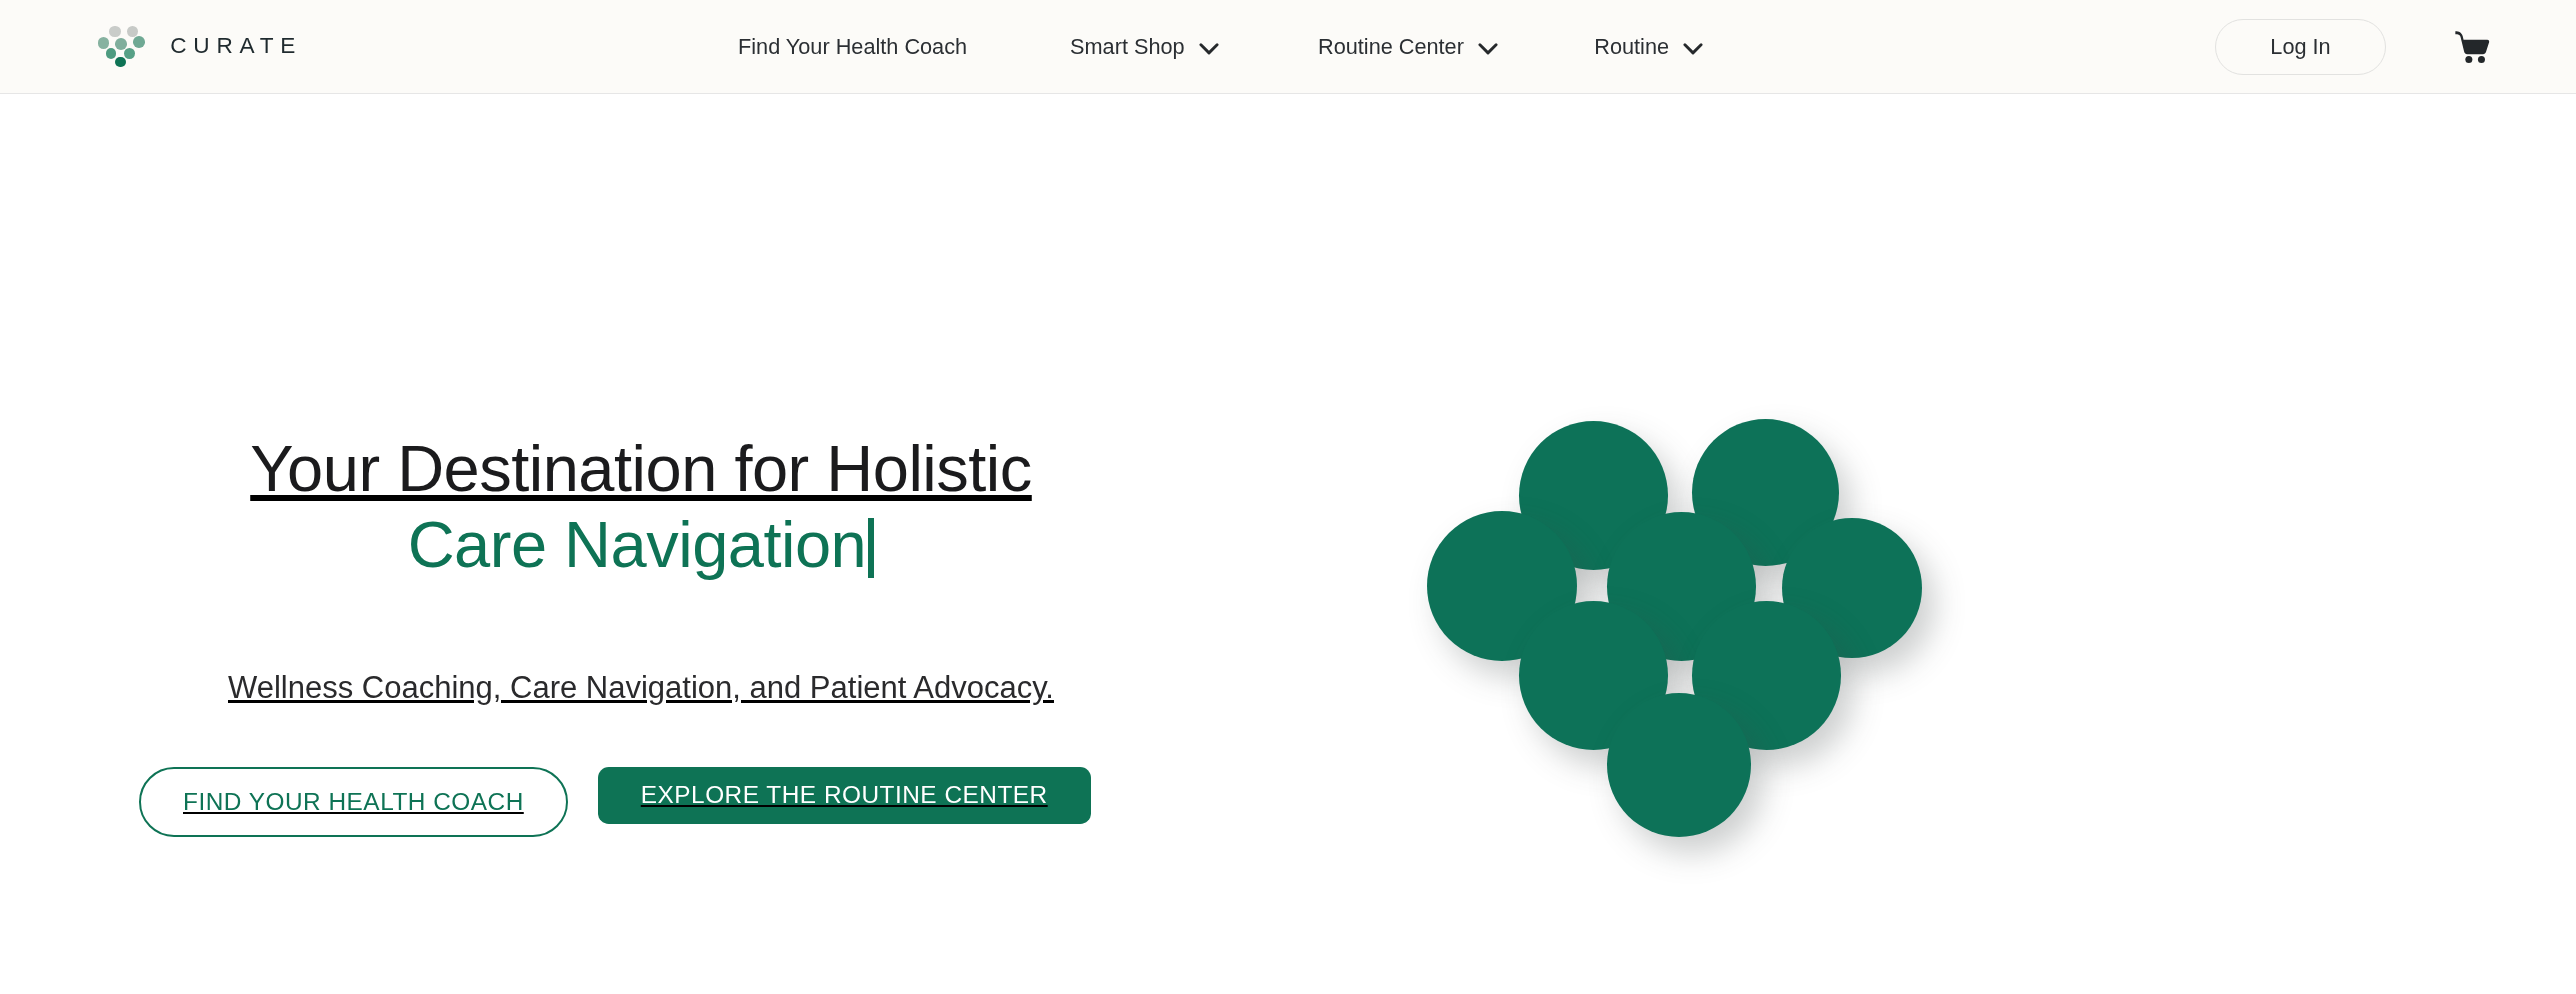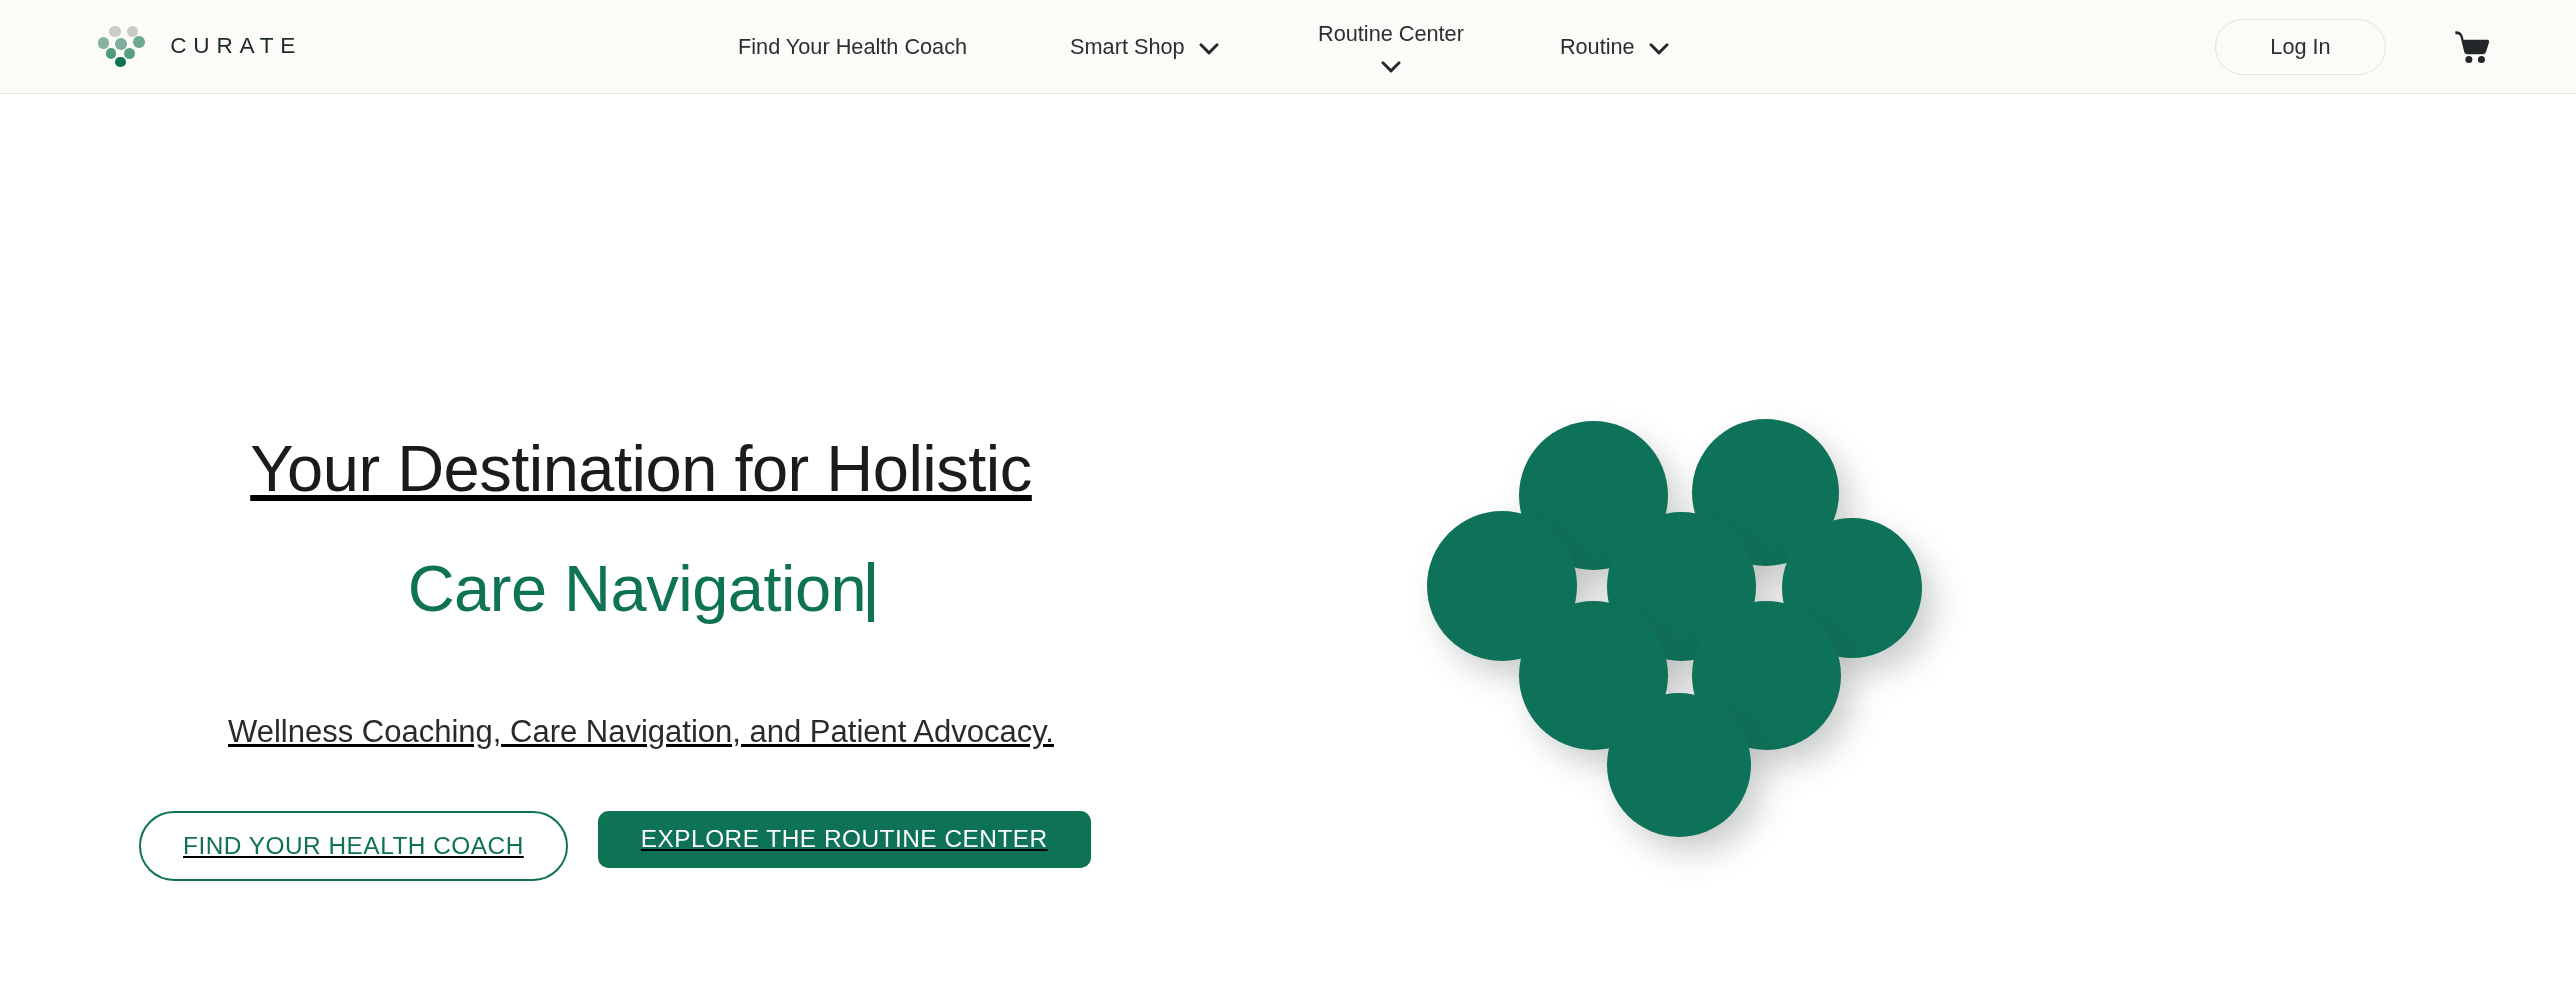--- a/index.html
+++ b/index.html
@@ -71,21 +71,21 @@
     gap: 14.4px;
     font-size: 21.7px;
     color: #2B2F33;
     cursor: pointer;
     white-space: nowrap;
     line-height: 1;
     padding: 7.2px 0;
   }
   .nav-gap-1 { margin-right: 103px; }
   .nav-gap-2 { margin-right: 99px; }
-  .nav-gap-3 { margin-right: 96px; flex-direction: column; }
+  .nav-gap-3 { margin-right: 96px; }
   .chev {
     width: 20px; height: 11.7px;
     display: inline-block;
     flex: none;
     position: relative;
     top: 1.8px;
   }
   .chev svg { display: block; }
 
   
@@ -146,21 +146,20 @@
     margin: 0;
     font-size: 65px;
     line-height: 1.17;
     font-weight: 400;
     color: #1B1B1D;
     letter-spacing: -0.5px;
   }
   .headline .accent {
     color: #0E7355;
     display: inline-block;
-    margin-top: 44px;
   }
   .caret {
     display: inline-block;
     width: 6.3px;
     height: 60px;
     background: #0E7355;
     vertical-align: -10.8px;
     margin-left: 1.8px;
   }
   .subhead {

